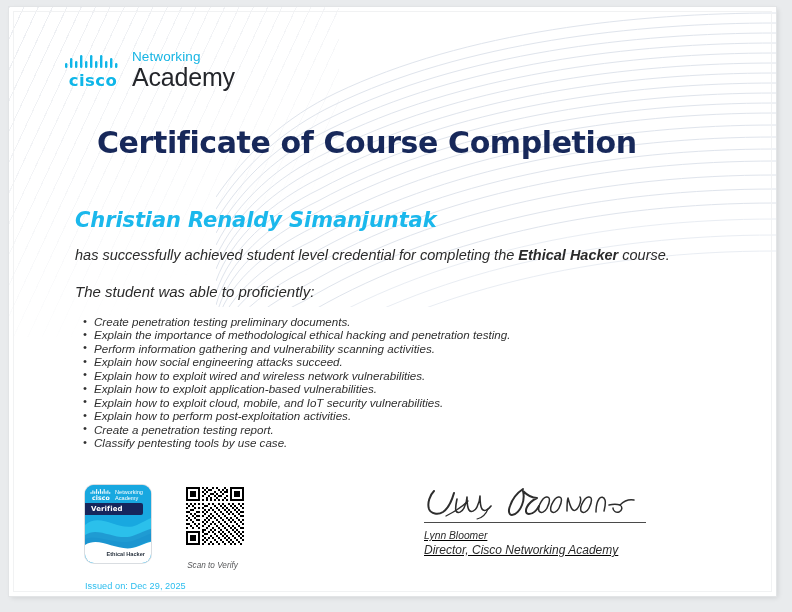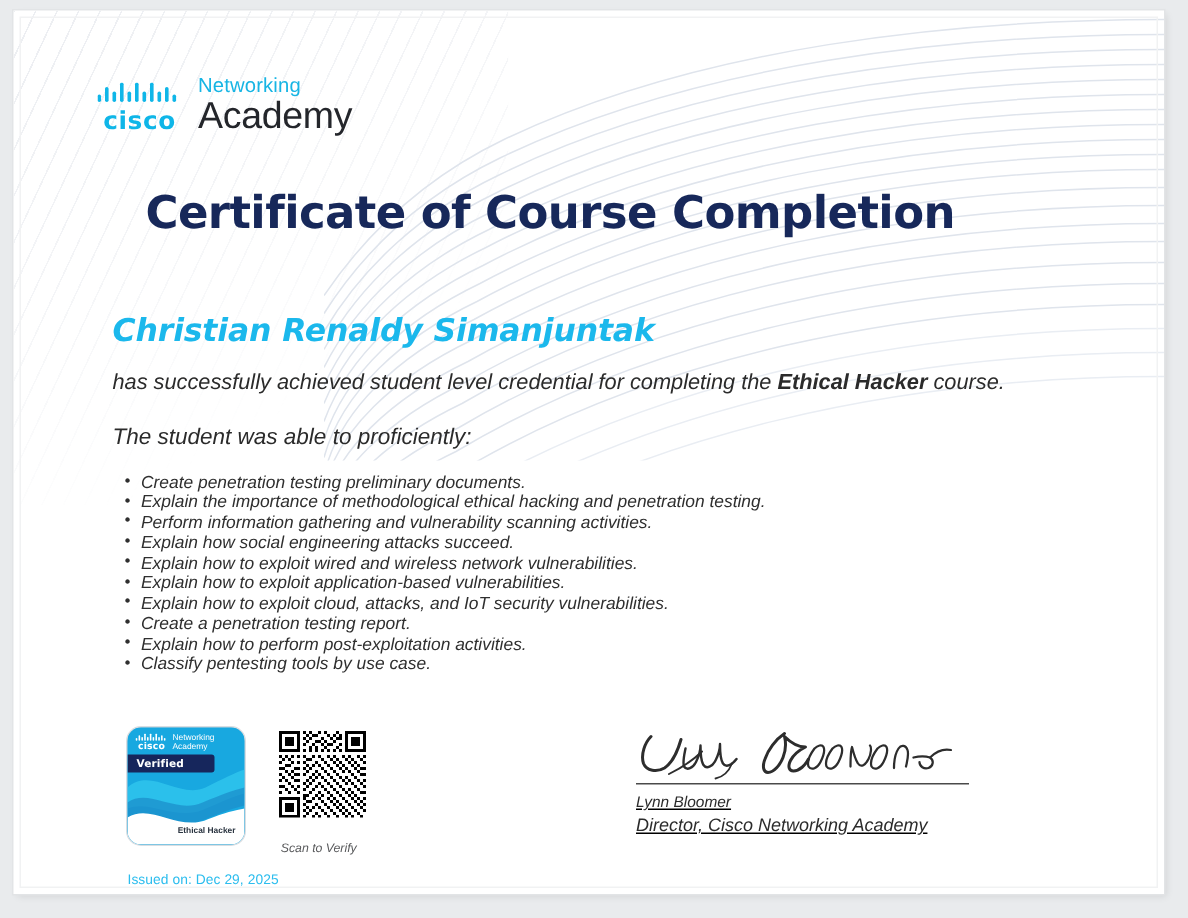--- a/index.html
+++ b/index.html
@@ -196,21 +196,21 @@
     top: -0.5px;
     font-size: 11px;
     color: #2f2f2f;
   }
 
   
   #verification-badge {
     position: absolute;
     left: 76px;
     top: 478px;
-    width: 78px;
+    width: 66px;
     height: 78px;
     border-radius: 9px;
     background: #18A8E0;
     box-shadow: 0 0 0 1px #d9dde1;
     overflow: hidden;
   }
   #verification-badge svg { display: block; }
   #badge-logo-row {
     position: absolute;
     left: 5px;
@@ -413,23 +413,23 @@
 
       <div id="proficiency-heading">The student was able to proficiently:</div>
 
       <ul id="competency-list">
         <li>Create penetration testing preliminary documents.</li>
         <li>Explain the importance of methodological ethical hacking and penetration testing.</li>
         <li>Perform information gathering and vulnerability scanning activities.</li>
         <li>Explain how social engineering attacks succeed.</li>
         <li>Explain how to exploit wired and wireless network vulnerabilities.</li>
         <li>Explain how to exploit application-based vulnerabilities.</li>
-        <li>Explain how to exploit cloud, attacks, and IoT security vulnerabilities.</li>
+        <li>Explain how to exploit cloud, mobile, and IoT security vulnerabilities.</li>
+        <li>Explain how to perform post-exploitation activities.</li>
         <li>Create a penetration testing report.</li>
-        <li>Explain how to perform post-exploitation activities.</li>
         <li>Classify pentesting tools by use case.</li>
       </ul>
 
       <div id="verification-badge">
         <svg width="78" height="78" viewBox="0 0 78 78" aria-hidden="true" style="position:absolute;left:0;top:0;">
           <rect x="0" y="0" width="78" height="78" fill="#18A8E0"></rect>
           <path d="M0,40 C16,26 34,48 52,40 C64,34 72,30 78,28 L78,44 C70,46 62,50 50,55 C32,62 14,48 0,54 Z" fill="#2FC4EC" opacity="0.85"></path>
           <path d="M0,50 C14,40 32,58 50,50 C62,45 70,42 78,40 L78,52 C70,54 62,57 50,62 C32,69 14,56 0,62 Z" fill="#1C8FCB" opacity="0.75"></path>
           <path d="M0,60 C16,50 34,70 54,61 C64,57 72,55 78,54 L78,78 L0,78 Z" fill="#ffffff"></path>
         </svg>

